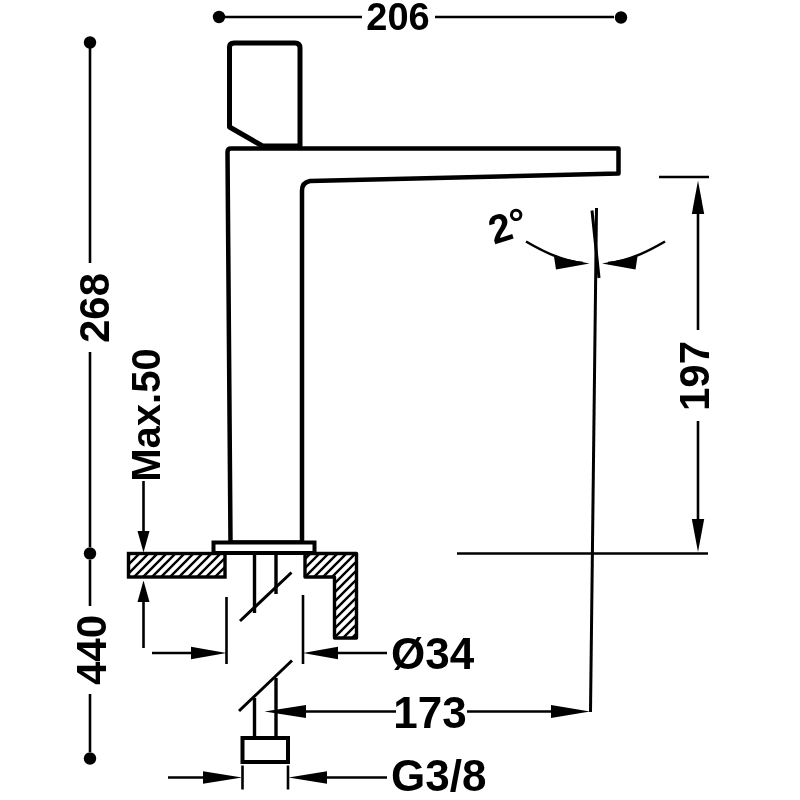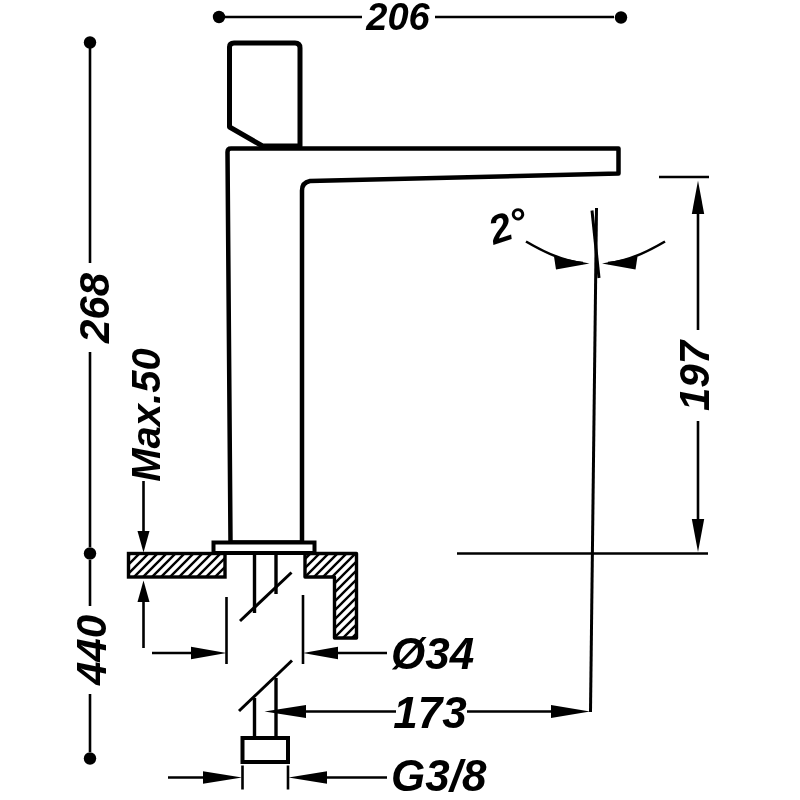--- a/index.html
+++ b/index.html
@@ -1,16 +1,16 @@
 <!DOCTYPE html>
 <html><head>
 <meta charset="utf-8">
 <style>
   html,body{margin:0;padding:0;background:#ffffff;}
-  .canvas{width:800px;height:800px;background:#ffffff;position:relative;overflow:hidden;font-style:italic;}
+  .canvas{width:800px;height:800px;background:#ffffff;position:relative;overflow:hidden;}
   svg{display:block;}
   .ink-stroke{stroke:#000000;fill:none;}
   .ink-fill{fill:#000000;stroke:none;}
   .part{stroke:#000000;fill:#ffffff;}
   .hatched{stroke:#000000;fill:url(#hatchPattern);}
   .dim{stroke:#000000;stroke-width:2.6;fill:none;}
   .dimtext{font-family:"Liberation Sans","DejaVu Sans",sans-serif;font-weight:bold;fill:#000000;}
   .t38{font-size:38px;}
   .t40{font-size:40px;}
   .t42{font-size:42px;}

